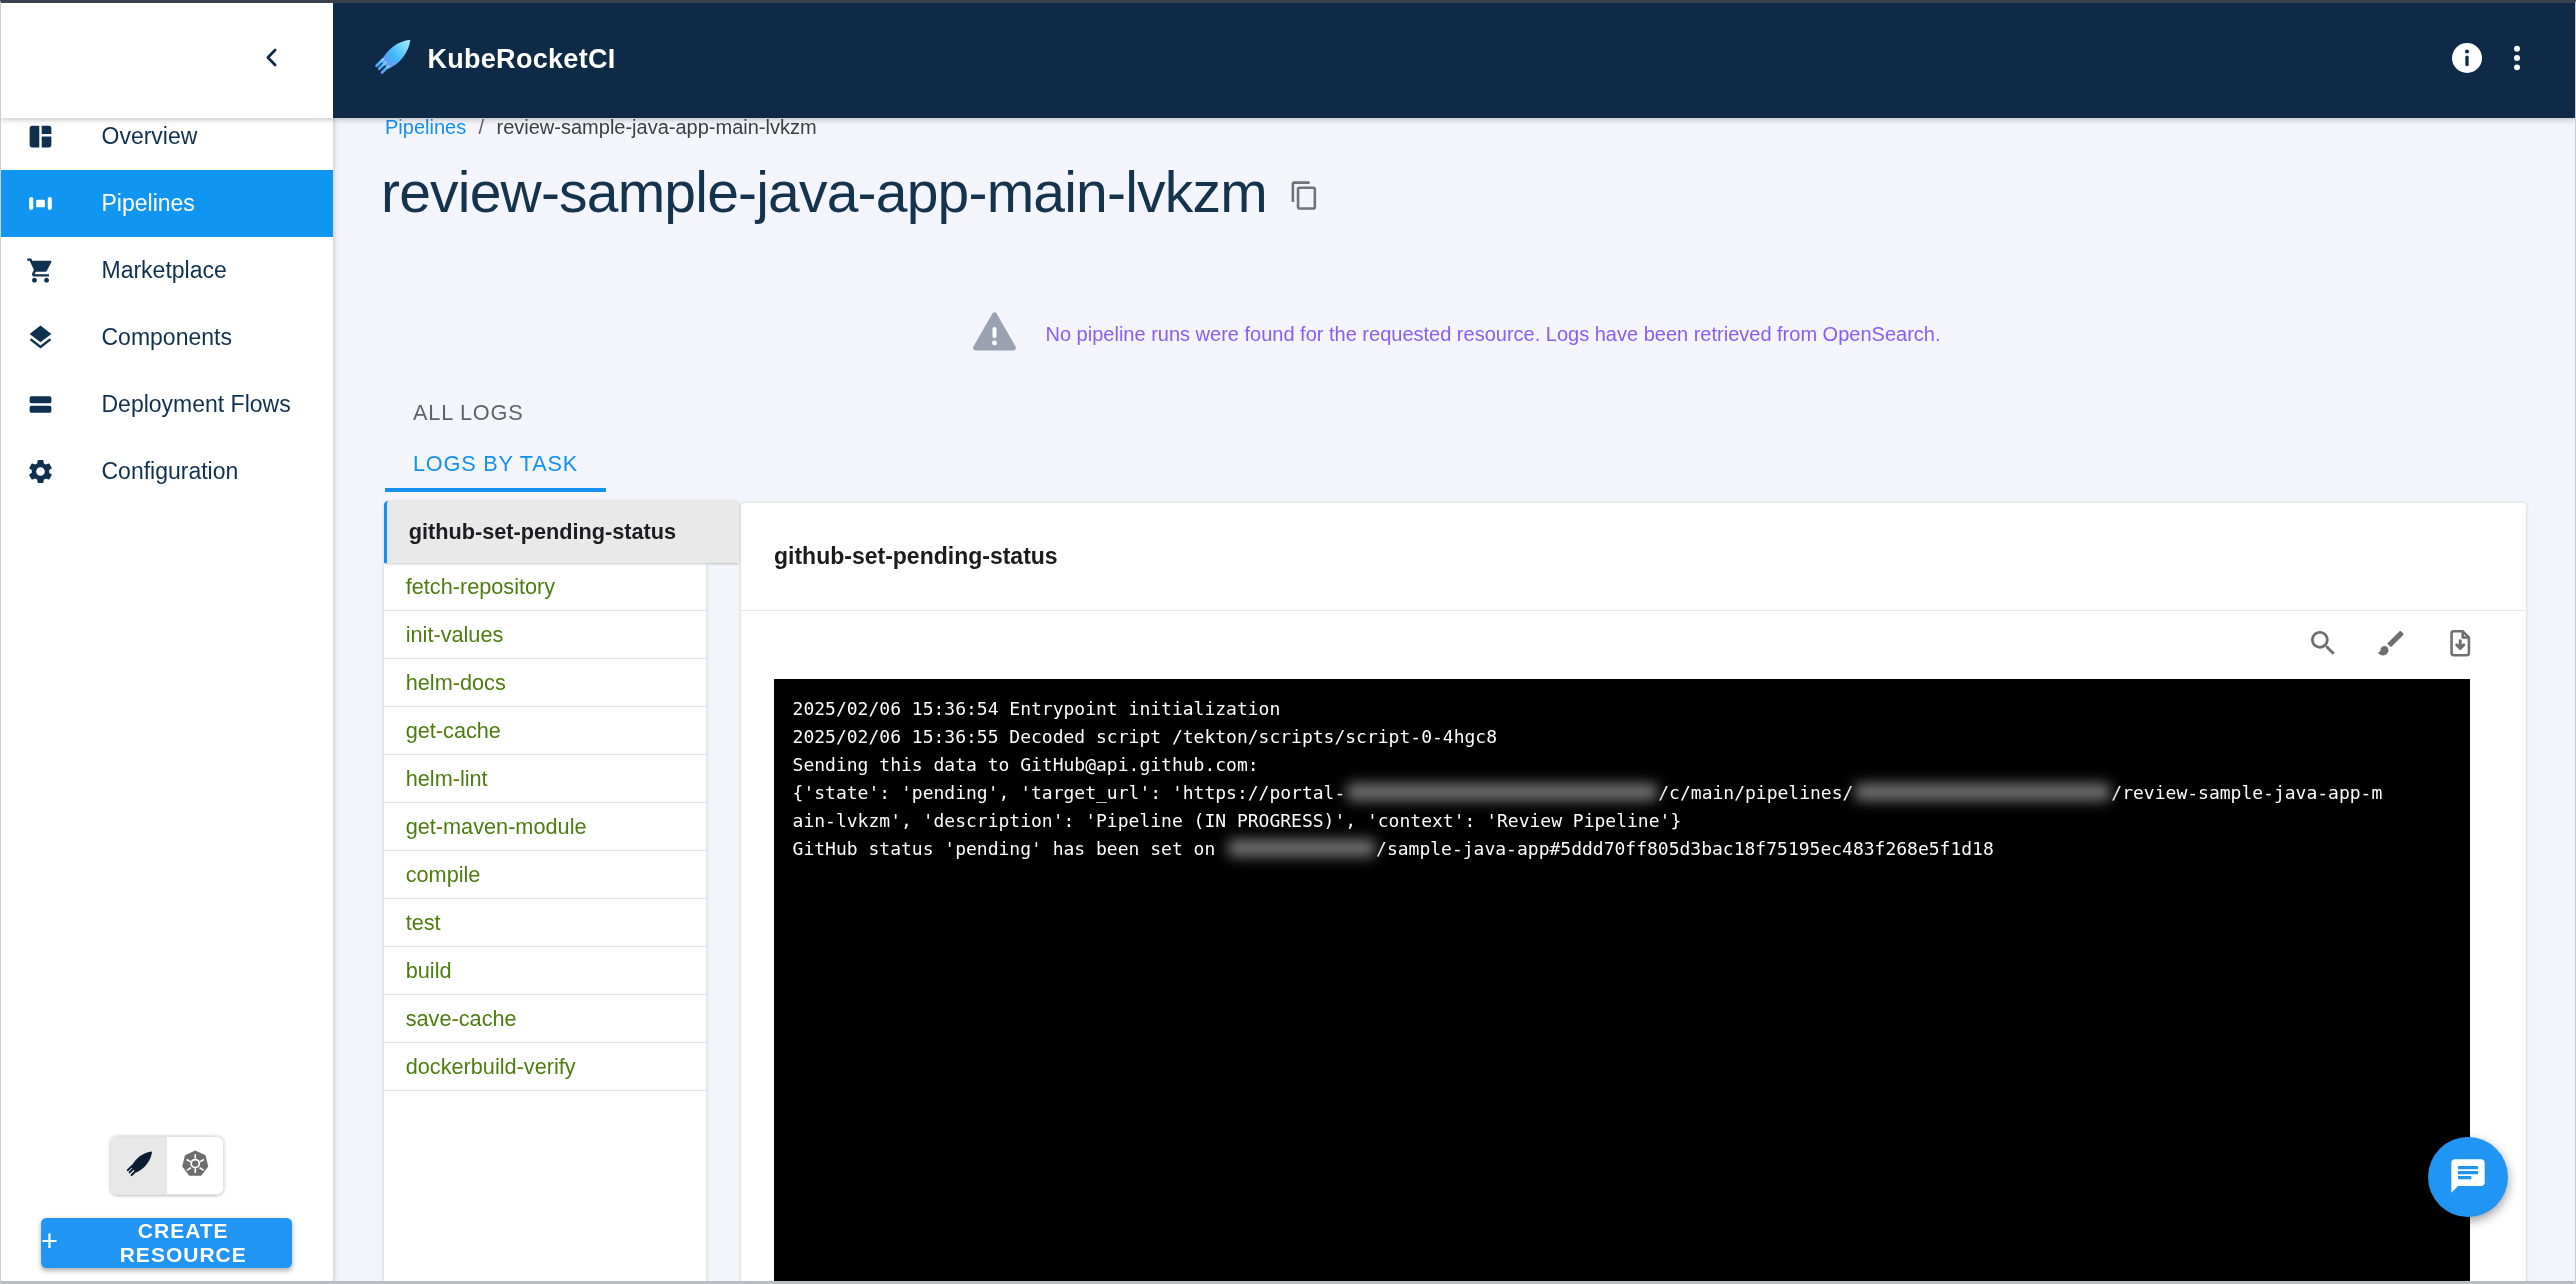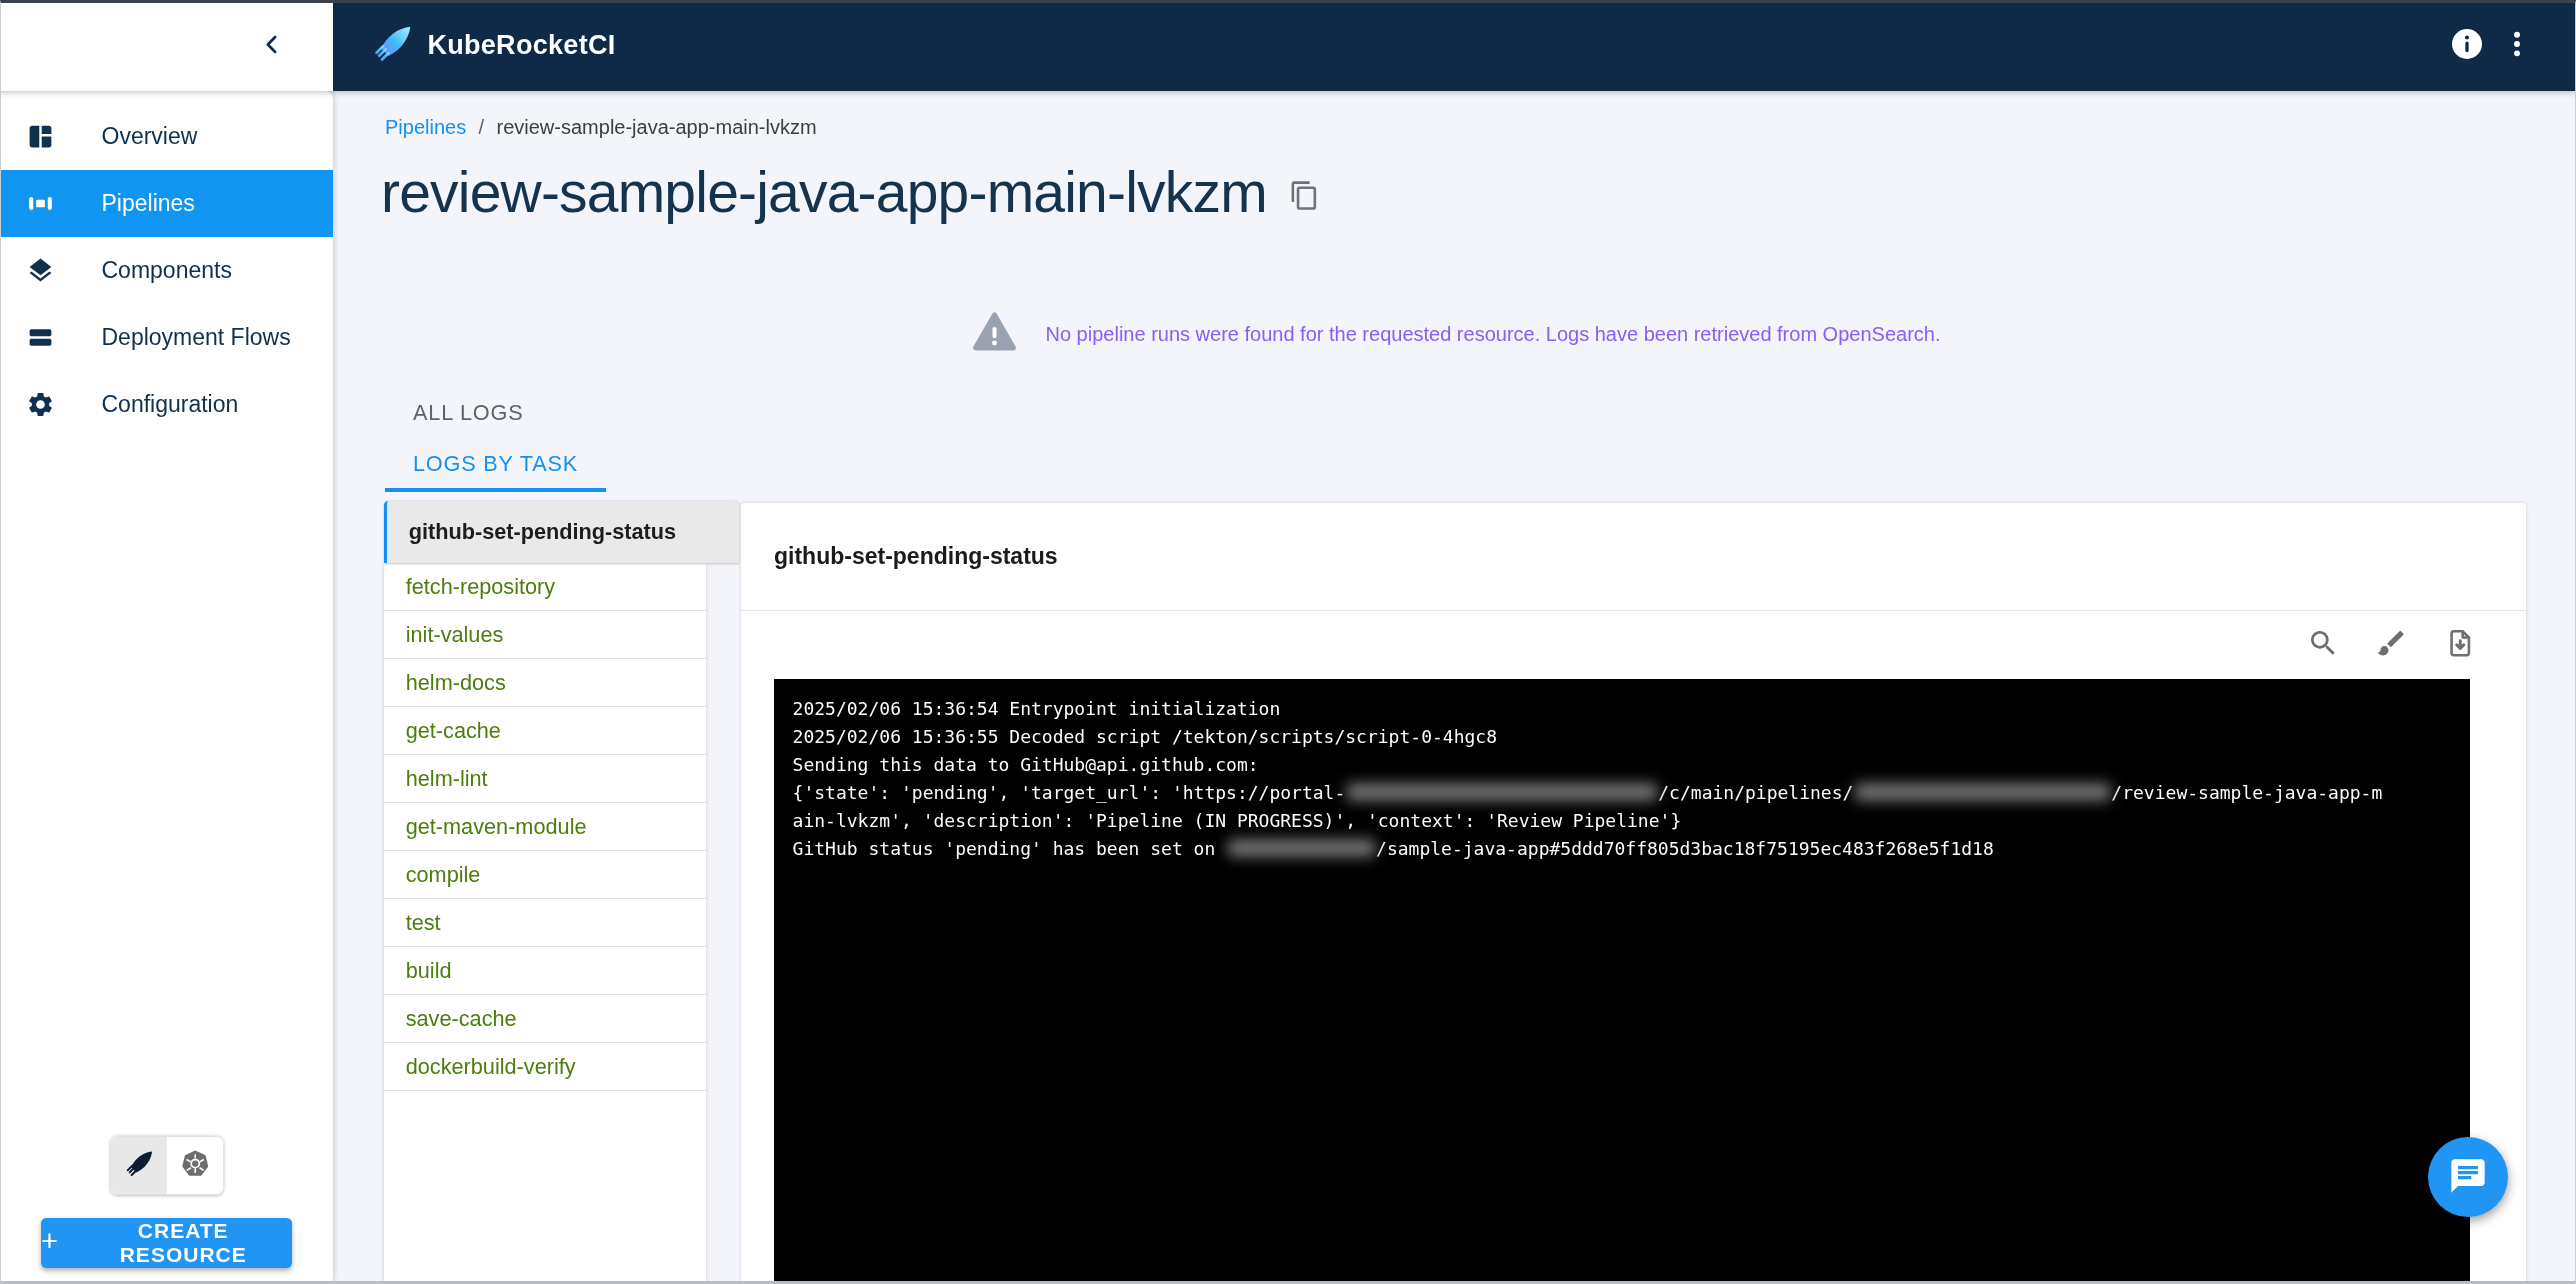--- a/index.html
+++ b/index.html
@@ -3,21 +3,21 @@
 <meta charset="utf-8">
 <style>
   * { margin:0; padding:0; box-sizing:border-box; }
   html,body { width:2576px; height:1285px; }
   body { font-family:"Liberation Sans", sans-serif; background:#f4f5fa; overflow:hidden; }
   #app { position:relative; width:2576px; height:1285px; background:#f4f5fa; overflow:hidden; }
   #app::after { content:""; position:absolute; inset:0; border:1.5px solid #c9cdd4; border-top:3.1px solid #39414c;
                 border-bottom:4.6px solid #b9bcc2; pointer-events:none; z-index:60; }
 
   
-  .topbar { position:absolute; top:0; left:0; right:0; height:91px; z-index:10;
+  .topbar { position:absolute; top:0; left:0; right:0; height:118px; z-index:10;
             box-shadow:0 2.3px 6.2px rgba(0,0,0,0.25); display:flex;align-items:flex-end; }
   .topbar-left { width:333px; height:100%; background:#ffffff; display:flex; align-items:center;
                  justify-content:flex-end; padding-right:40px; }
   .collapse-btn { width:43px; height:43px; display:flex; align-items:center; justify-content:center;
                   border:none; background:transparent; cursor:pointer; }
   .topbar-main { flex:1; height:100%; background:#0e2a47; display:flex; align-items:center; padding:0 34px 0 37px; }
   .brand { display:flex; align-items:center; gap:12.4px; }
   .brand-title { color:#ffffff; font-size:27px; font-weight:bold; letter-spacing:0.3px; }
   .topbar-spacer { flex:1; }
   .iconbtn { background:transparent; border:none; width:50px; height:50px; display:flex;
@@ -169,20 +169,28 @@
             <rect x="2.6" y="6.6" width="3.4" height="10.8" rx="1.7"></rect>
             <rect x="18" y="6.6" width="3.4" height="10.8" rx="1.7"></rect>
             <rect x="8.4" y="8.8" width="7.2" height="6.4" rx="1"></rect>
           </svg>
         </span>
         <span class="nav-label">Pipelines</span>
       </div>
       <div class="nav-item">
         <span class="nav-ico">
           <svg width="29" height="29" viewBox="0 0 24 24">
+              <path d="M7 18c-1.1 0-1.99.9-1.99 2S5.9 22 7 22s2-.9 2-2-.9-2-2-2zM1 2v2h2l3.6 7.59-1.35 2.45c-.16.28-.25.61-.25.96 0 1.1.9 2 2 2h12v-2H7.42c-.14 0-.25-.11-.25-.25l.03-.12.9-1.63h7.45c.75 0 1.41-.41 1.75-1.03l3.58-6.49c.08-.14.12-.31.12-.47 0-.55-.45-1-1-1H5.21l-.94-2H1zm16 16c-1.1 0-1.99.9-1.99 2s.89 2 1.99 2 2-.9 2-2-.9-2-2-2z"></path>
+            </svg>
+        </span>
+        <span class="nav-label">Marketplace</span>
+      </div>
+      <div class="nav-item">
+        <span class="nav-ico">
+          <svg width="29" height="29" viewBox="0 0 24 24">
               <path d="M11.99 18.54l-7.37-5.73L3 14.07l9 7 9-7-1.63-1.27-7.38 5.74zM12 16l7.36-5.73L21 9l-9-7-9 7 1.63 1.27L12 16z"></path>
             </svg>
         </span>
         <span class="nav-label">Components</span>
       </div>
       <div class="nav-item">
         <span class="nav-ico">
           <svg width="29" height="29" viewBox="0 0 24 24">
               <rect x="3" y="5.2" width="18" height="5.8" rx="1.4"></rect>
               <rect x="3" y="13" width="18" height="5.8" rx="1.4"></rect>

